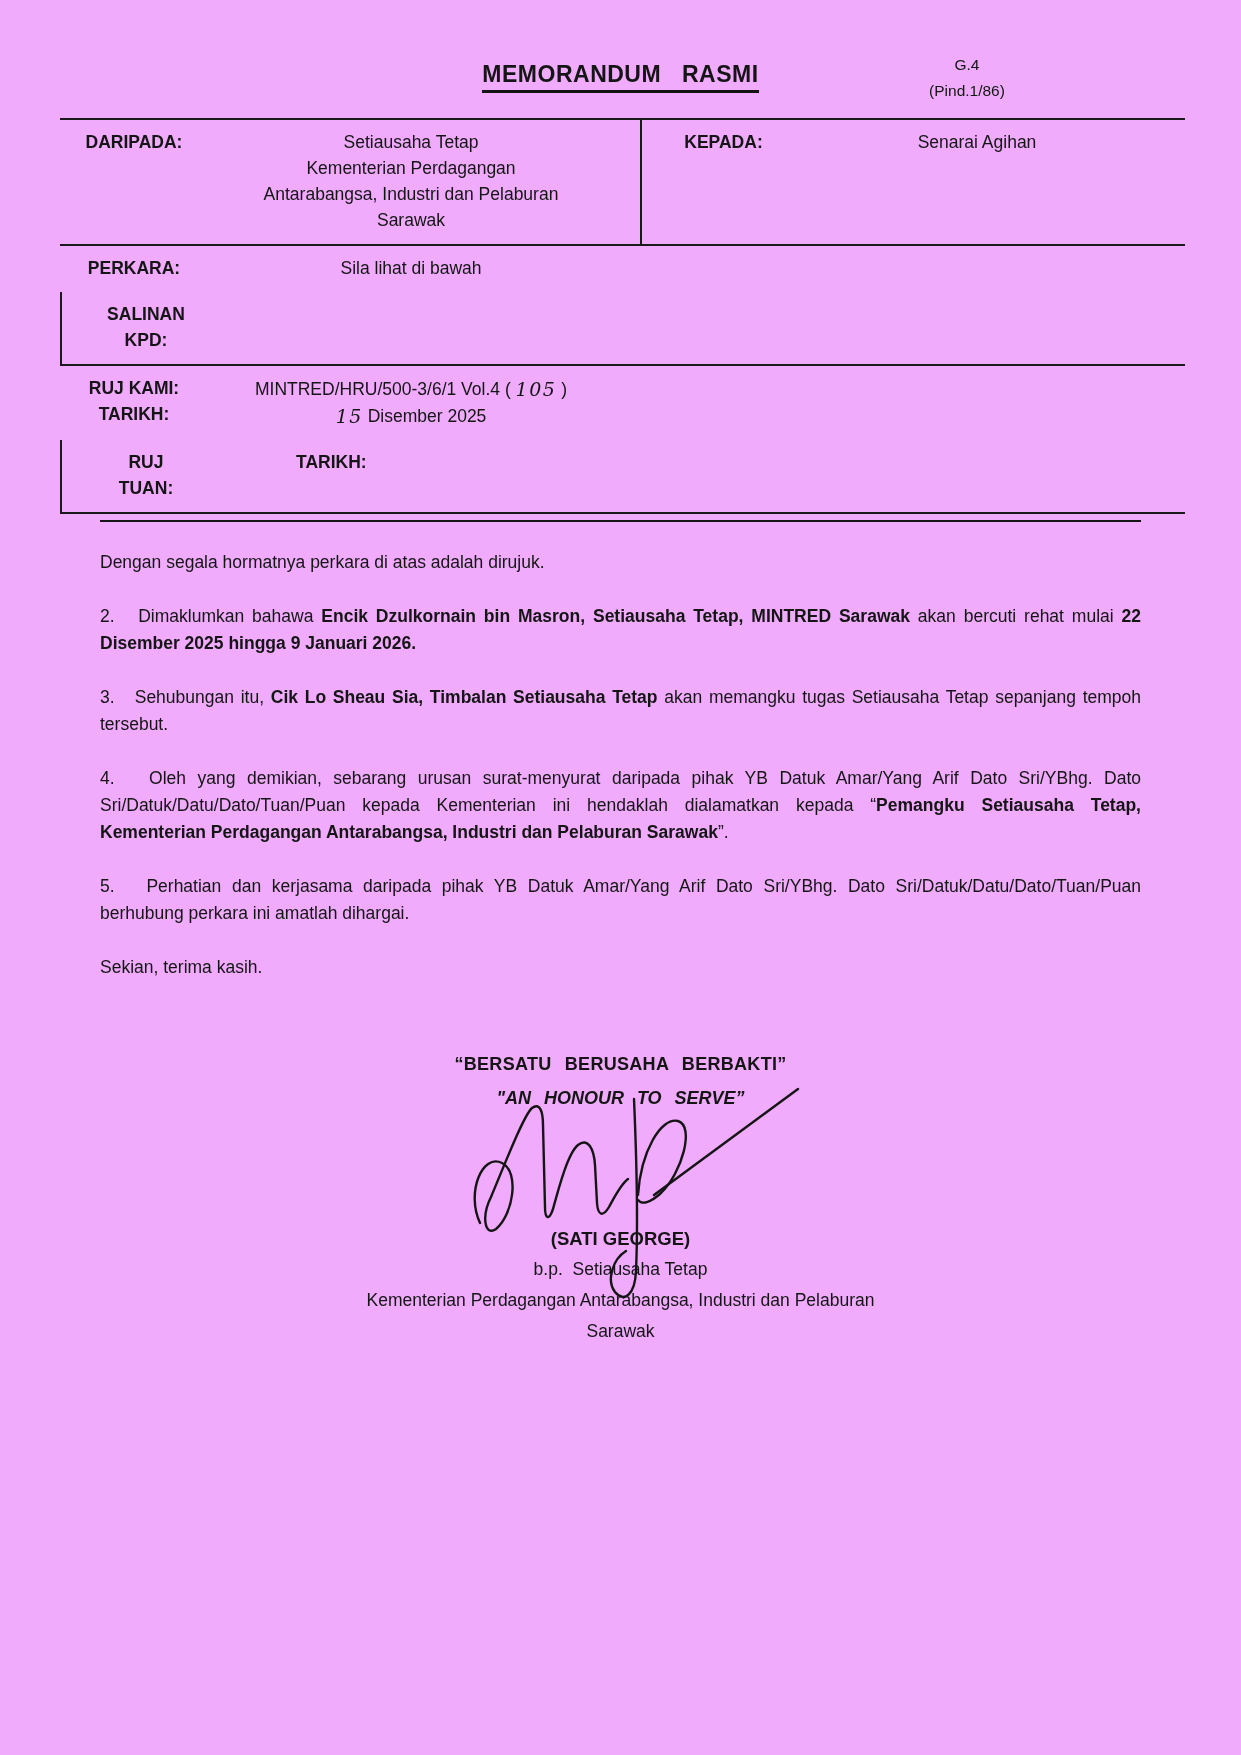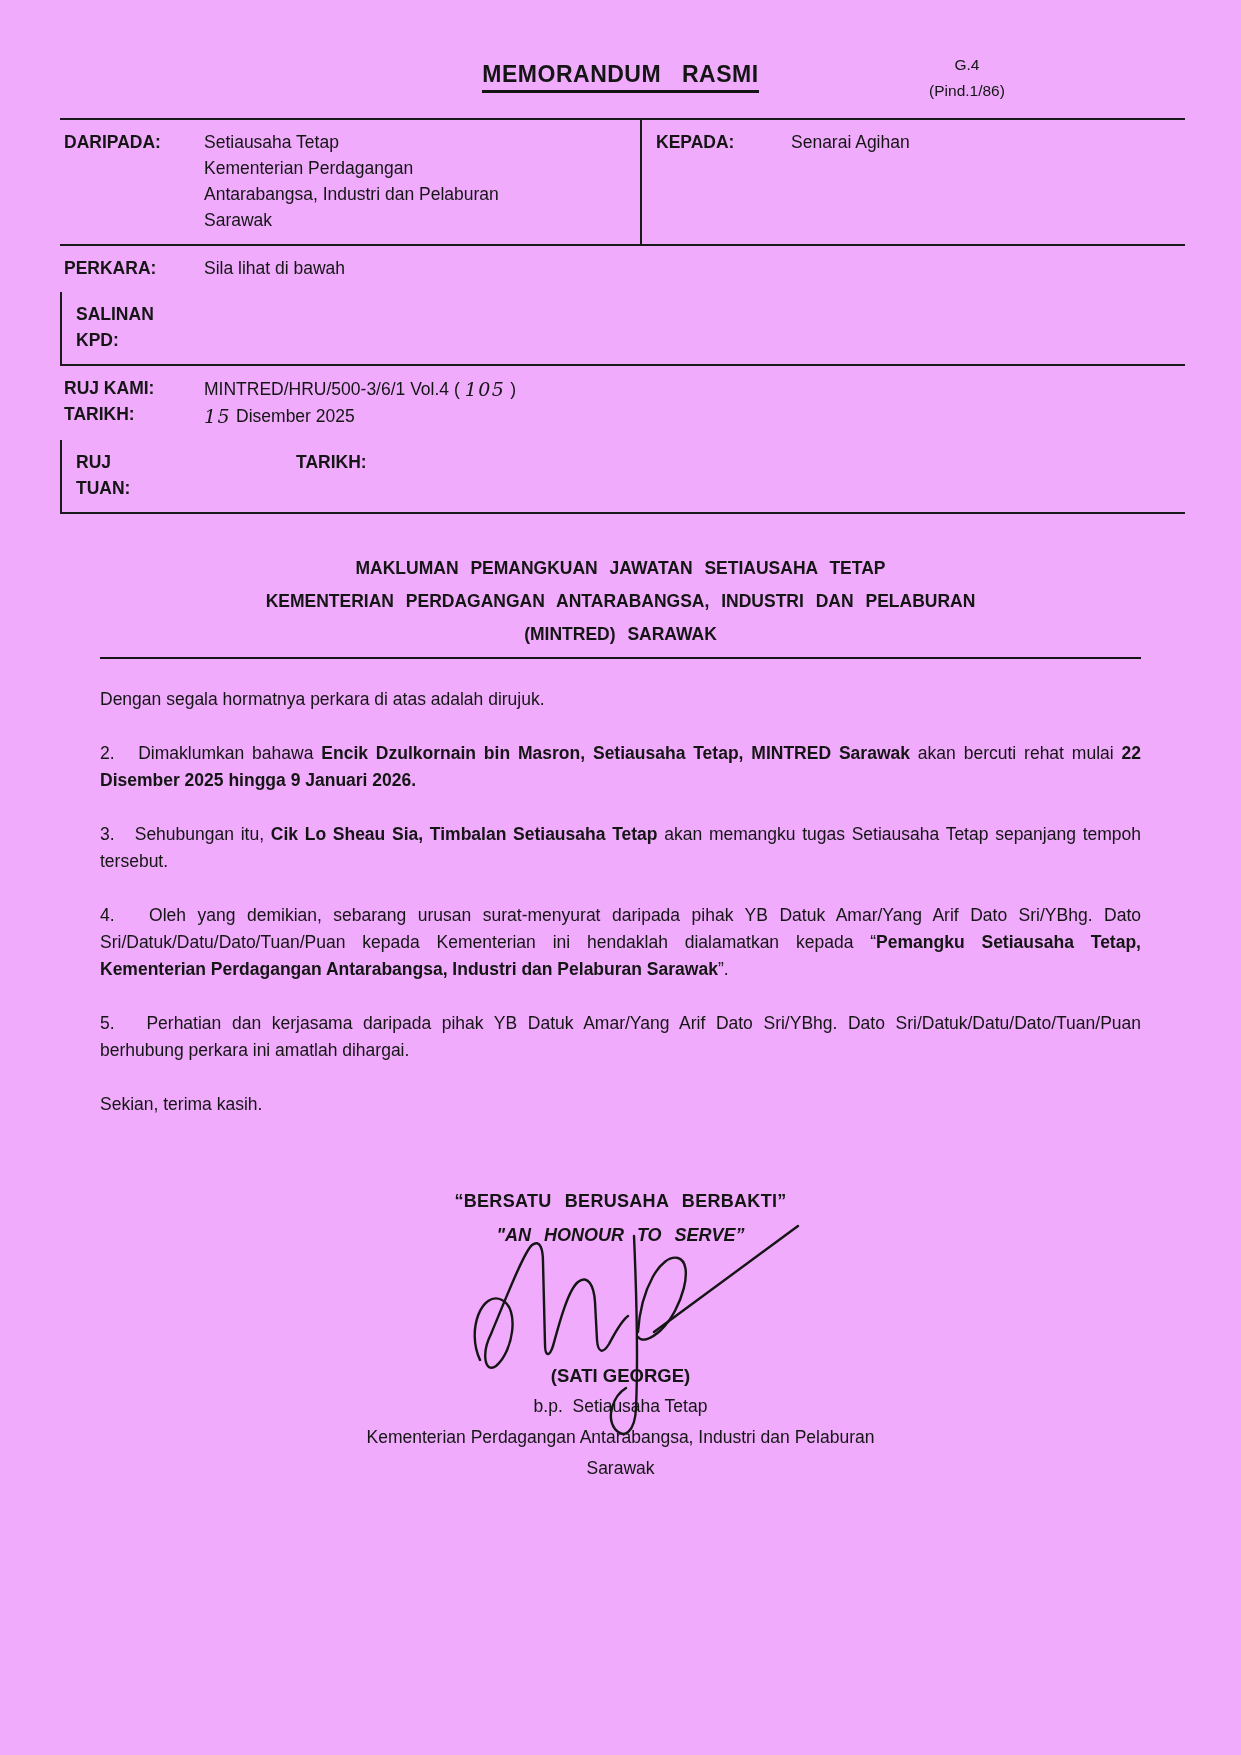--- a/index.html
+++ b/index.html
@@ -19,21 +19,21 @@
     border-bottom:3px solid #151515; padding-bottom:3px;
   }
   
   .memo-table {
     margin:30px 56px 0 60px;
     border-top:2px solid #1a1a1a; border-bottom:2px solid #1a1a1a;
     font-size:17.5px; line-height:26px;
   }
   .trow { display:flex; }
   .trow + .trow { border-top:2px solid #1a1a1a;flex-direction:column; }
-  .cell { padding:9px 22px 11px 4px; }
+  .cell { padding:9px 22px 11px 4px;text-align:center; }
   .cell-left { width:580px; display:flex; }
   .cell-right { flex:1; border-left:2px solid #1a1a1a; display:flex; padding-left:14px; }
   .lbl { font-weight:bold; width:140px; flex:0 0 140px; }
   .lbl-r { width:135px; flex:0 0 135px; }
   .val { flex:1; }
   .pre { white-space:pre-line; }
   .trow-2 { min-height:86px; }
   .trow-3 { min-height:82px; }
   .handwritten {
     font-family:"DejaVu Serif", serif; font-style:italic;
@@ -113,25 +113,20 @@
         </span>
       </div>
       <div class="cell cell-right">
         <span class="lbl pre">RUJ
 TUAN:</span>
         <span class="lbl-tarikh2">TARIKH:</span>
       </div>
     </div>
   </div>
 
-  <div class="subject">
-    <div>MAKLUMAN  PEMANGKUAN  JAWATAN  SETIAUSAHA  TETAP</div>
-    <div>KEMENTERIAN  PERDAGANGAN  ANTARABANGSA,  INDUSTRI  DAN  PELABURAN</div>
-    <div>(MINTRED)  SARAWAK</div>
-  </div>
   <div class="subject-rule"></div>
 
   <p class="para">Dengan segala hormatnya perkara di atas adalah dirujuk.</p>
 
   <p class="para"><span>2.&nbsp;&nbsp;&nbsp;Dimaklumkan bahawa </span><span class="b">Encik Dzulkornain bin Masron, Setiausaha Tetap, MINTRED Sarawak</span><span> akan bercuti rehat mulai </span><span class="b">22 Disember 2025 hingga 9 Januari 2026.</span></p>
 
   <p class="para"><span>3.&nbsp;&nbsp;&nbsp;Sehubungan itu, </span><span class="b">Cik Lo Sheau Sia, Timbalan Setiausaha Tetap</span><span> akan memangku tugas Setiausaha Tetap sepanjang tempoh tersebut.</span></p>
 
   <p class="para"><span>4.&nbsp;&nbsp;&nbsp;Oleh yang demikian, sebarang urusan surat-menyurat daripada pihak YB Datuk Amar/Yang Arif Dato Sri/YBhg. Dato Sri/Datuk/Datu/Dato/Tuan/Puan kepada Kementerian ini hendaklah dialamatkan kepada “</span><span class="b">Pemangku Setiausaha Tetap, Kementerian Perdagangan Antarabangsa, Industri dan Pelaburan Sarawak</span><span>”.</span></p>
 

